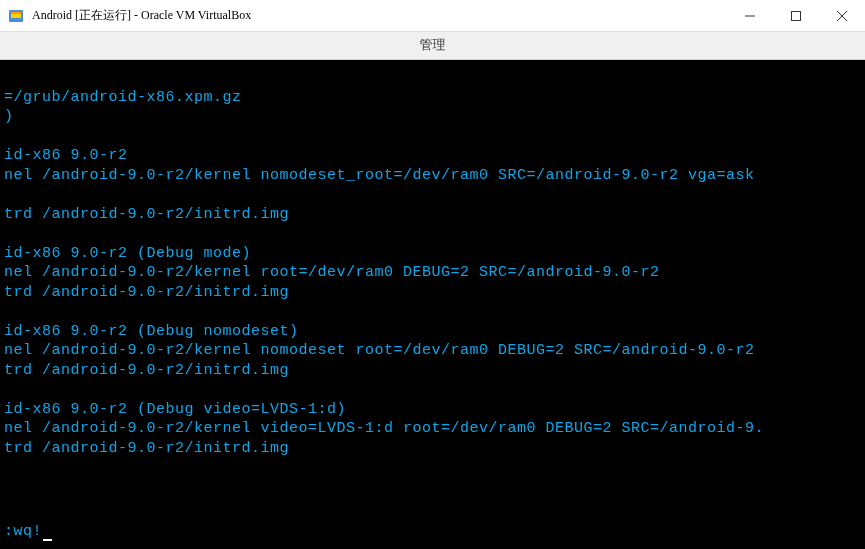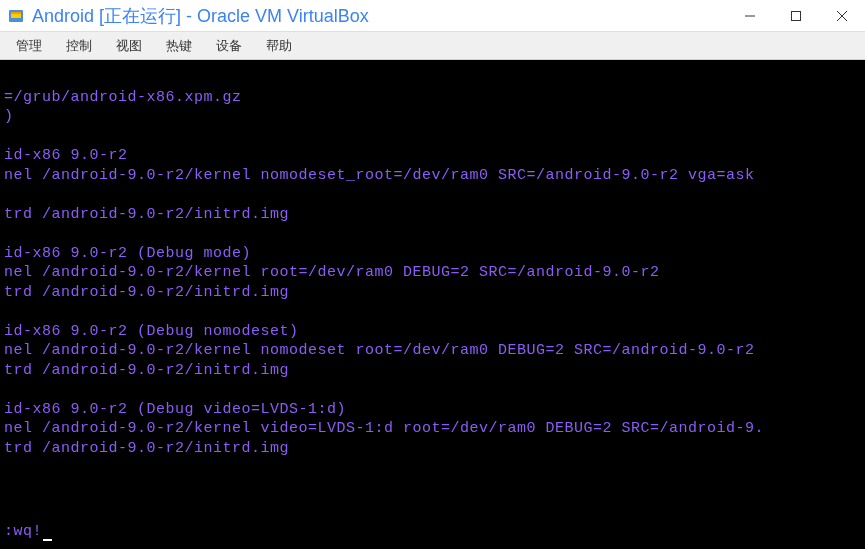--- a/index.html
+++ b/index.html
@@ -27,23 +27,24 @@
     .titlebar-icon {
       width: 16px;
       height: 16px;
       margin-right: 8px;
       display: inline-flex;
       align-items: center;
       justify-content: center;
     }
     .titlebar-title {
       flex: 1;
-      font-size: 18px;
-      color: #3b82f6;
+      font-size: 12px;
+      color: #000000;
       font-weight: 400;
+      font-family: Liberation Serif, serif;
     }
     .window-controls {
       display: flex;
       height: 100%;
     }
     .window-control {
       width: 46px;
       height: 100%;
       display: flex;
       align-items: center;
@@ -52,31 +53,32 @@
       font-size: 10px;
       cursor: pointer;
     }
     .menubar {
       height: 28px;
       background: #f0f0f0;
       display: flex;
       align-items: center;
       padding: 0 4px;
       border-bottom: 1px solid #d0d0d0;
+      flex-direction: column;
     }
     .menu-item {
       padding: 4px 12px;
       font-size: 13px;
       color: #333;
       cursor: pointer;
     }
     .terminal {
       flex: 1;
       background: #000;
-      color: #8b5cf6;
+      color: #0ea5e9;
       font-family: "Consolas", "Courier New", monospace;
       font-size: 15px;
       line-height: 1.3;
       padding: 8px 4px;
       overflow: hidden;
       letter-spacing: 0.5px;
       display: flex;
       flex-direction: column;
       position: relative;
     }

